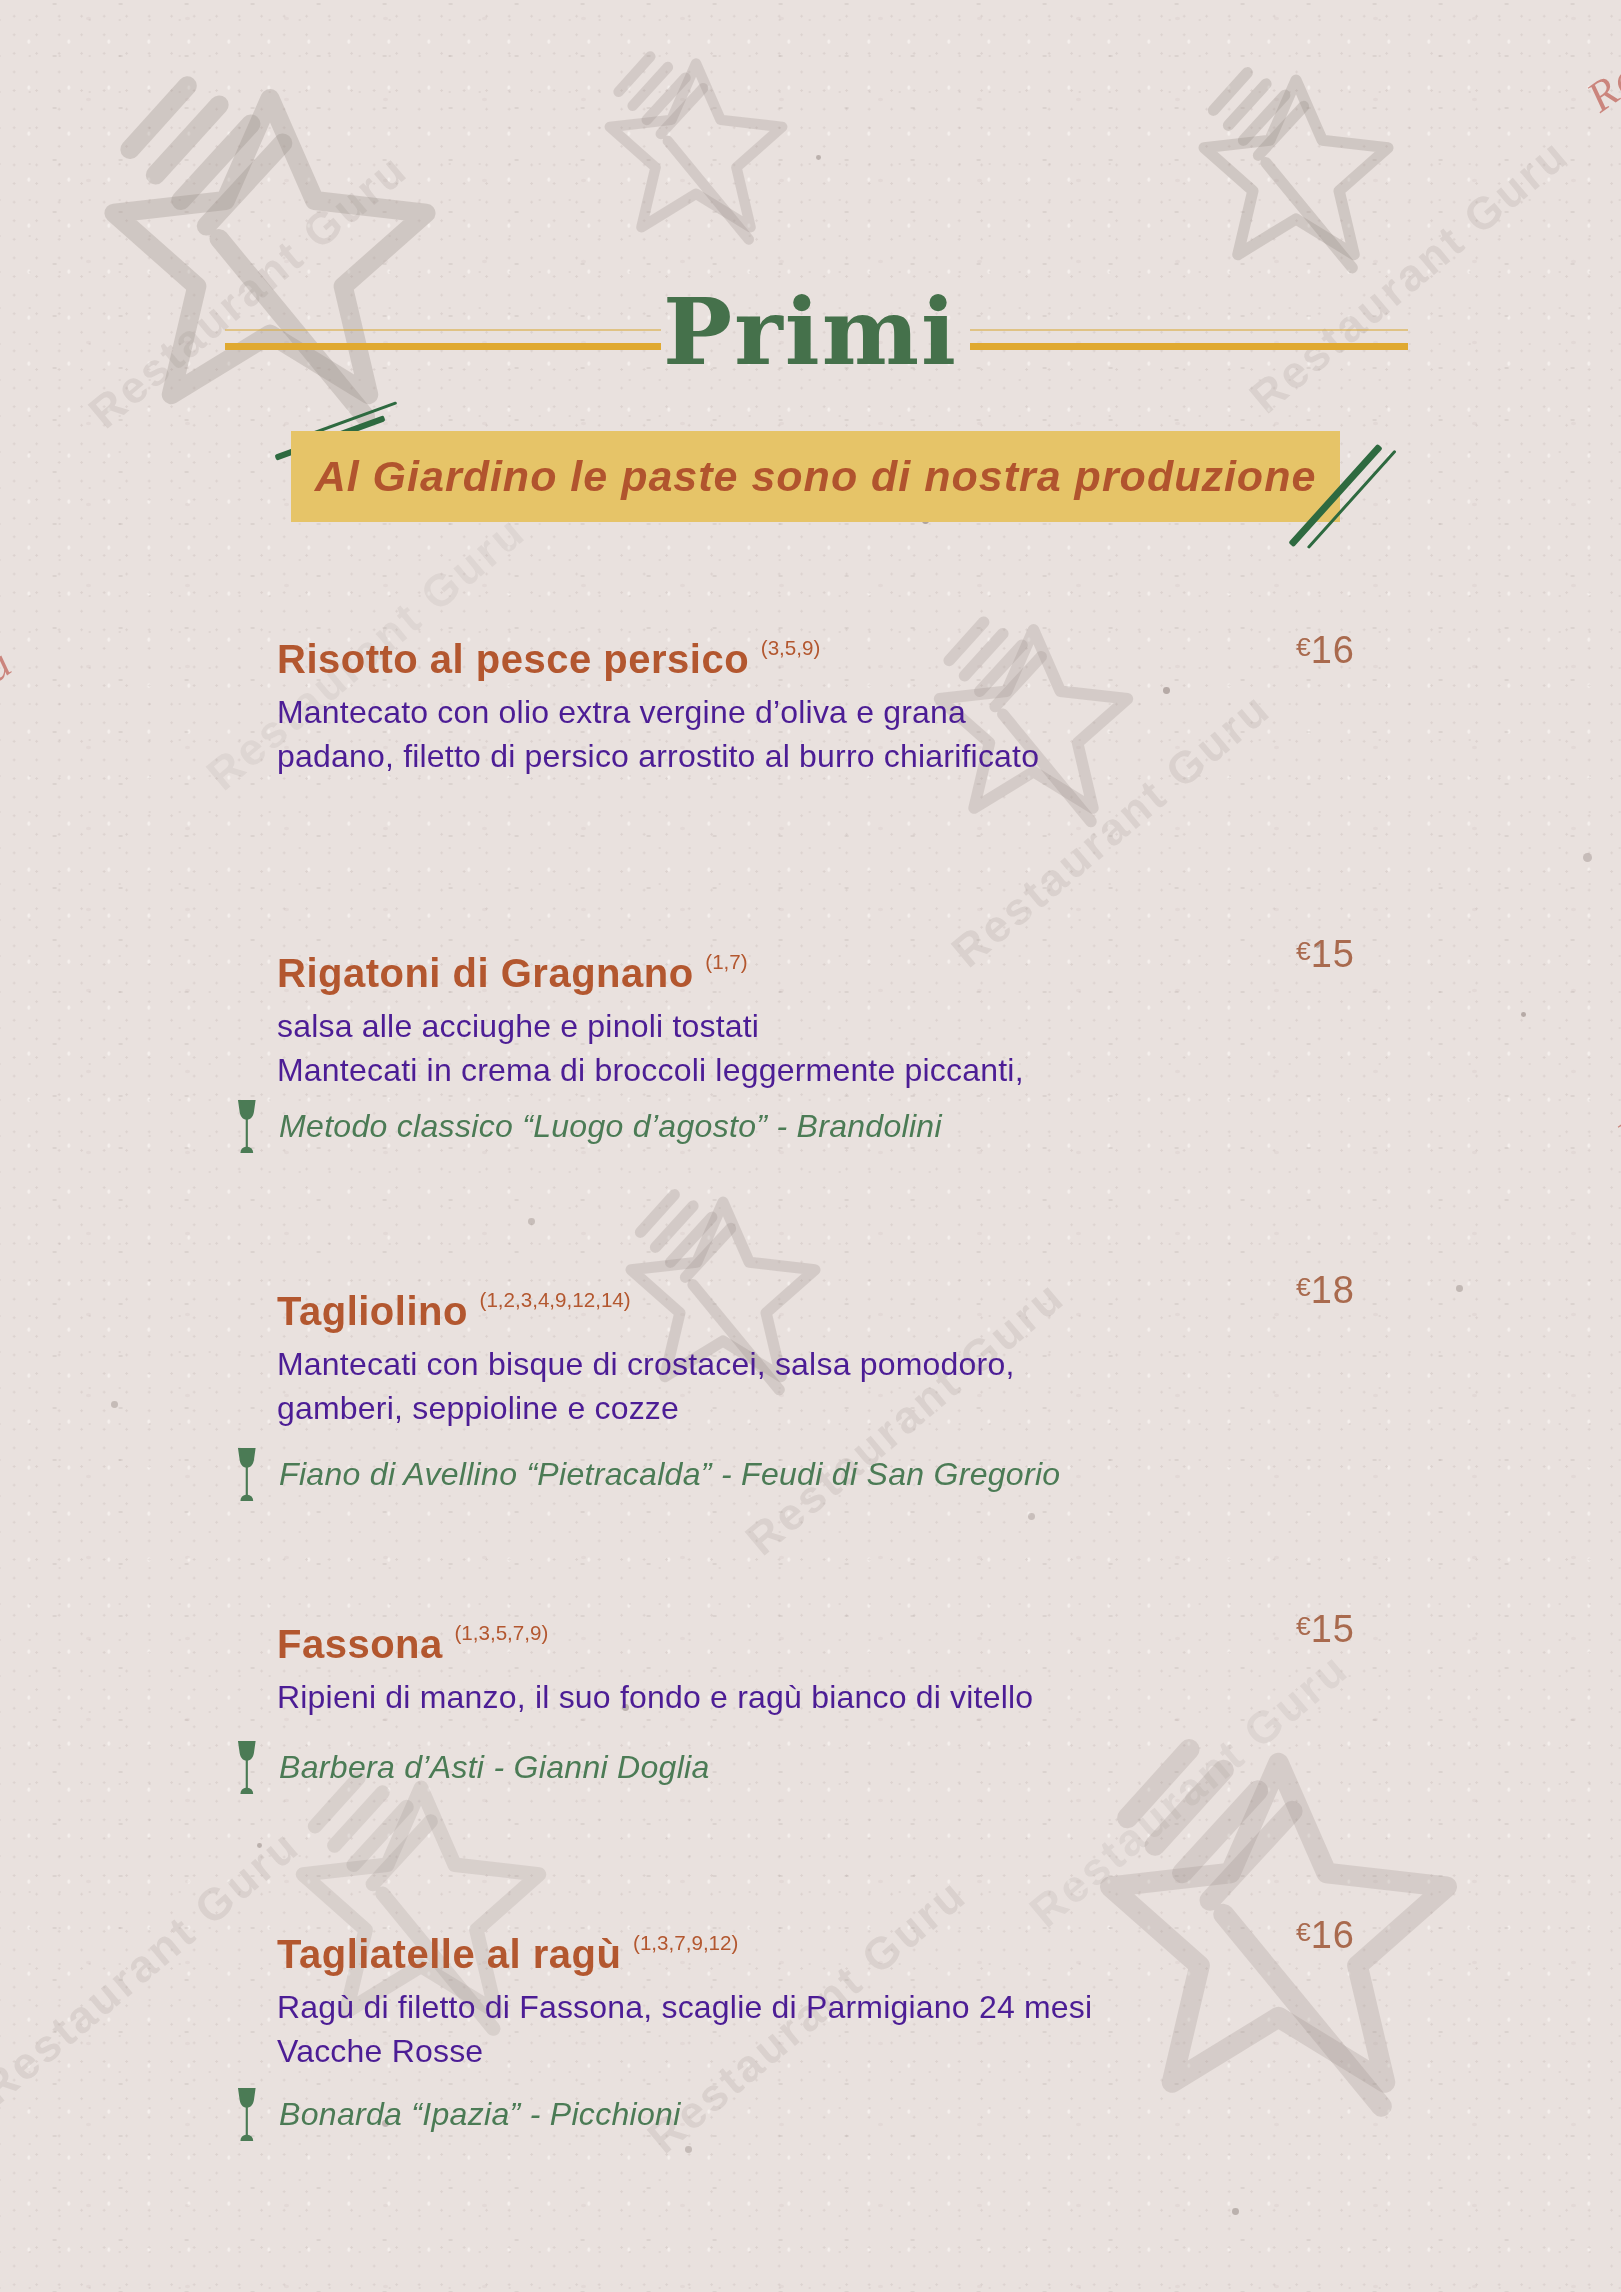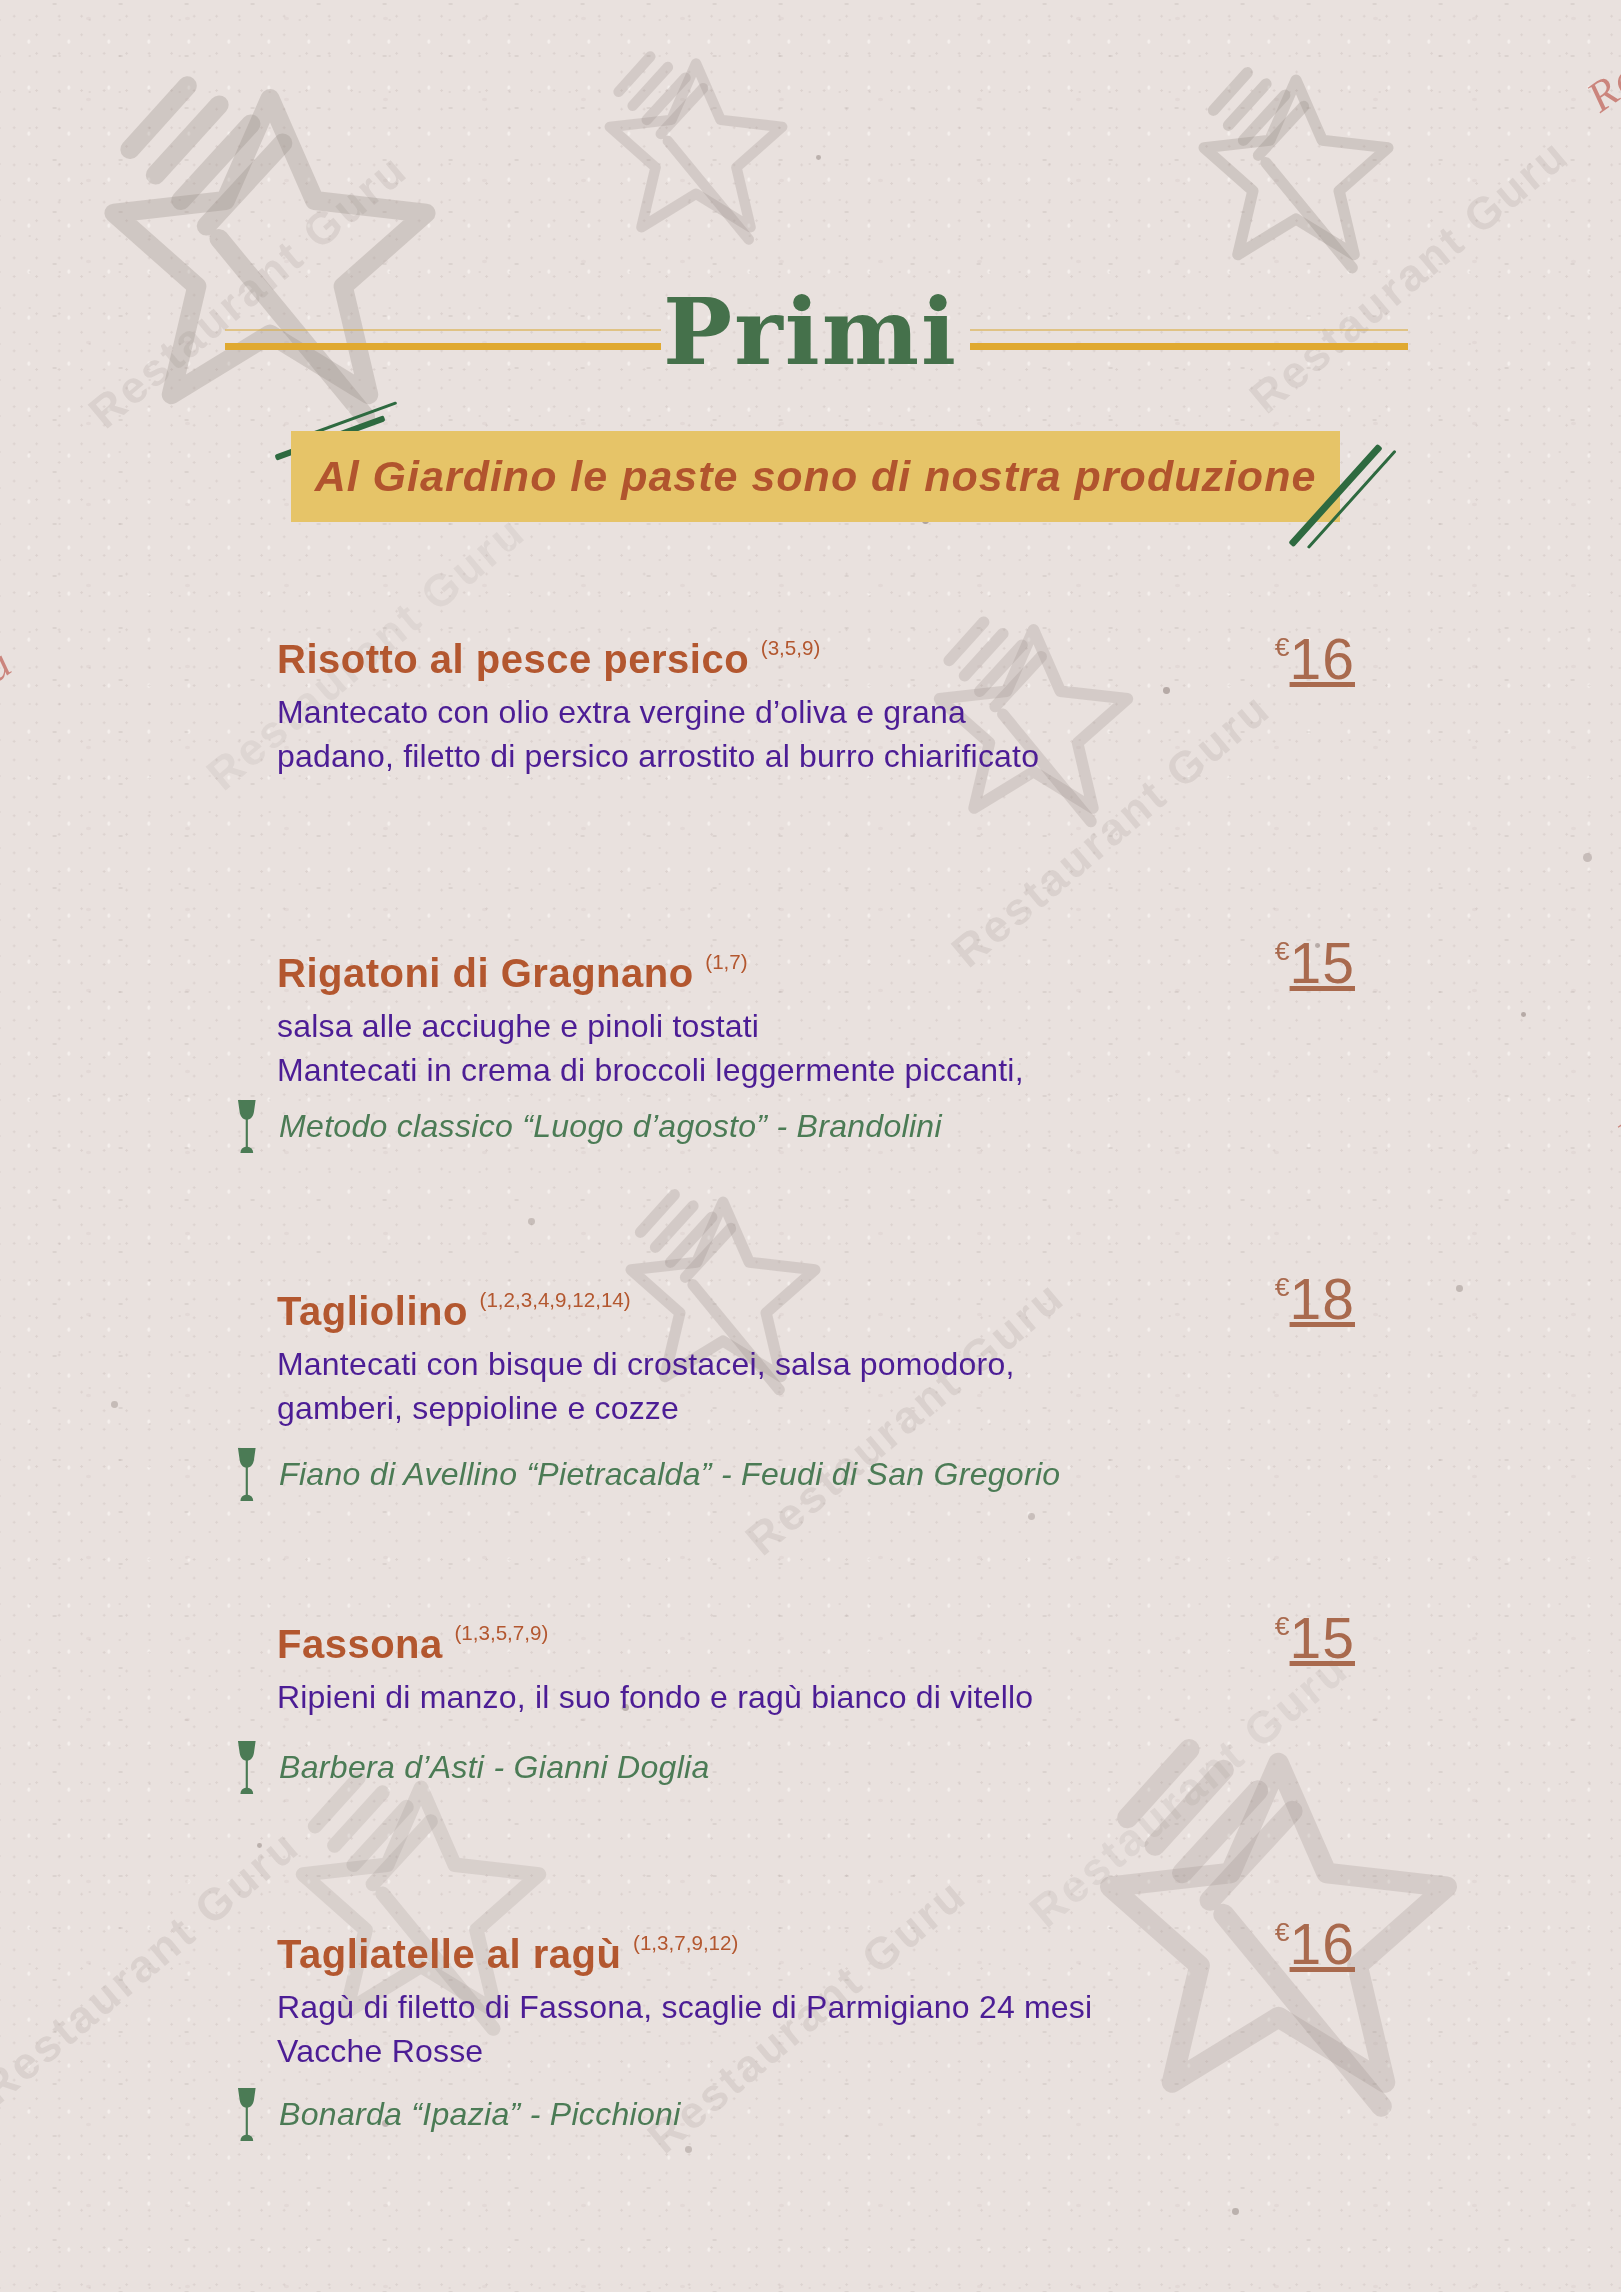--- a/index.html
+++ b/index.html
@@ -89,21 +89,21 @@
   .allergens{
     font-size:20.6px;font-weight:500;vertical-align:17.6px;letter-spacing:0;
   }
   .item-desc{position:absolute;top:55px;left:0;width:980px;}
   .item-desc div{
     font-size:32px;font-weight:300;color:#4c1d95;line-height:44px;
     letter-spacing:0.2px;white-space:nowrap;
   }
   .price{position:absolute;top:-3.9px;right:266px;display:flex;align-items:flex-start;color:#a96a4e;}
   .price .cur{font-size:26.5px;line-height:1;margin-top:2.9px;font-weight:400;}
-  .price .amt{font-size:57px;line-height:1;font-weight:500;letter-spacing:1px;text-decoration:underline;}
+  .price .amt{font-size:38px;line-height:1;font-weight:500;letter-spacing:1px;}
   .pairing{position:absolute;left:-40px;display:flex;align-items:flex-start;}
   .pairing svg{margin-right:22.5px;margin-top:-2px;flex:none;}
   .pairing-text{
     font-size:32px;font-style:italic;color:#4b7b55;line-height:49px;
     letter-spacing:0.3px;white-space:nowrap;
   }
   .item-1 .pairing{top:151px;}
   .item-2 .pairing{top:153px;}
   .item-3 .pairing{top:163px;}
   .item-4 .pairing{top:123px;}

